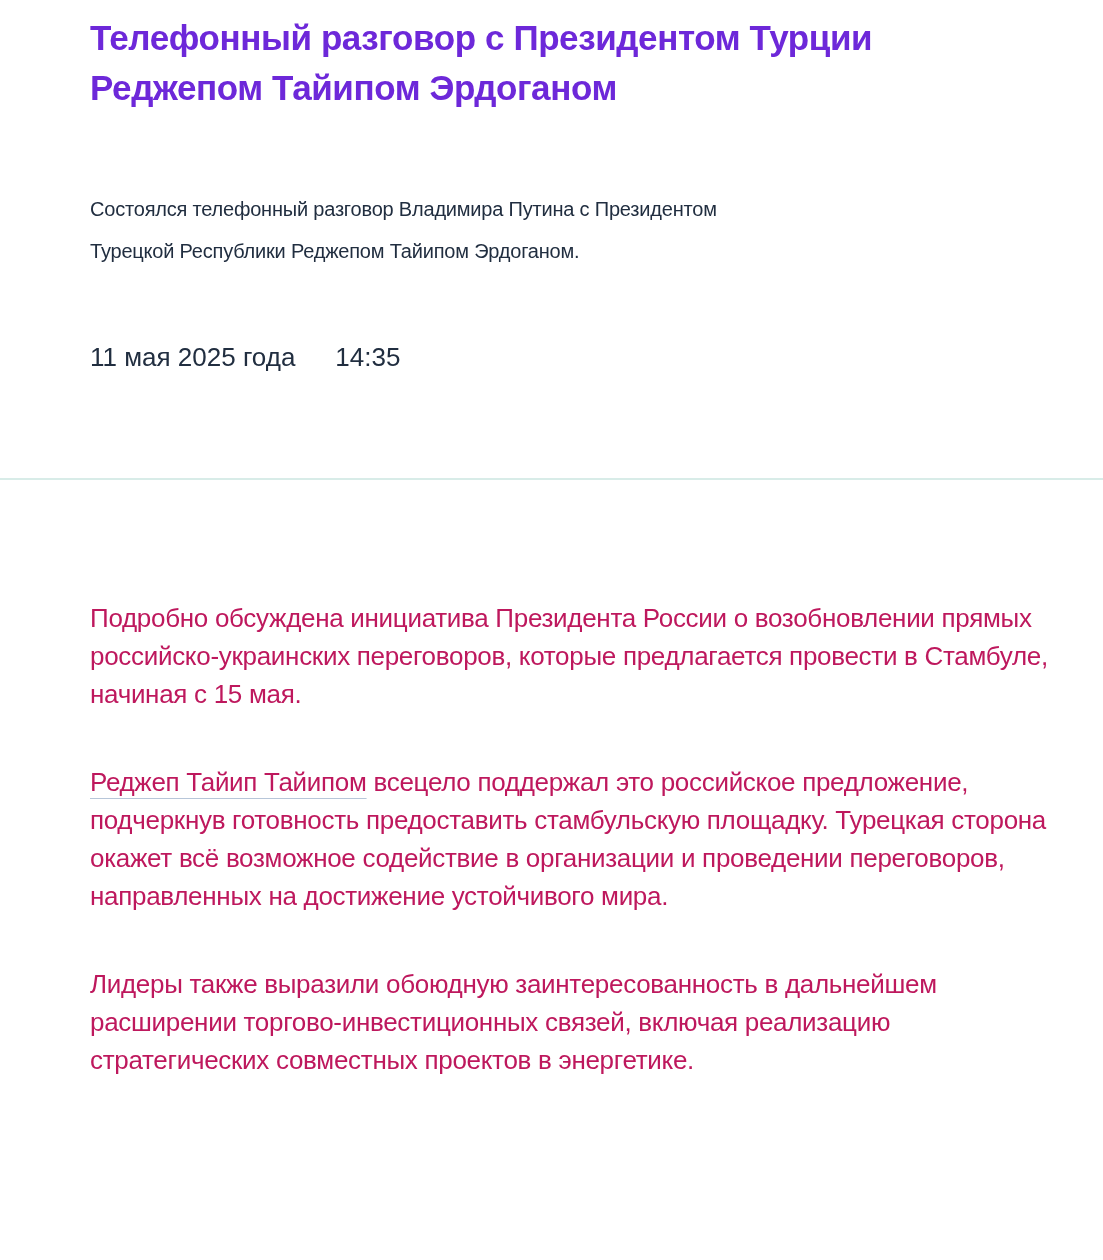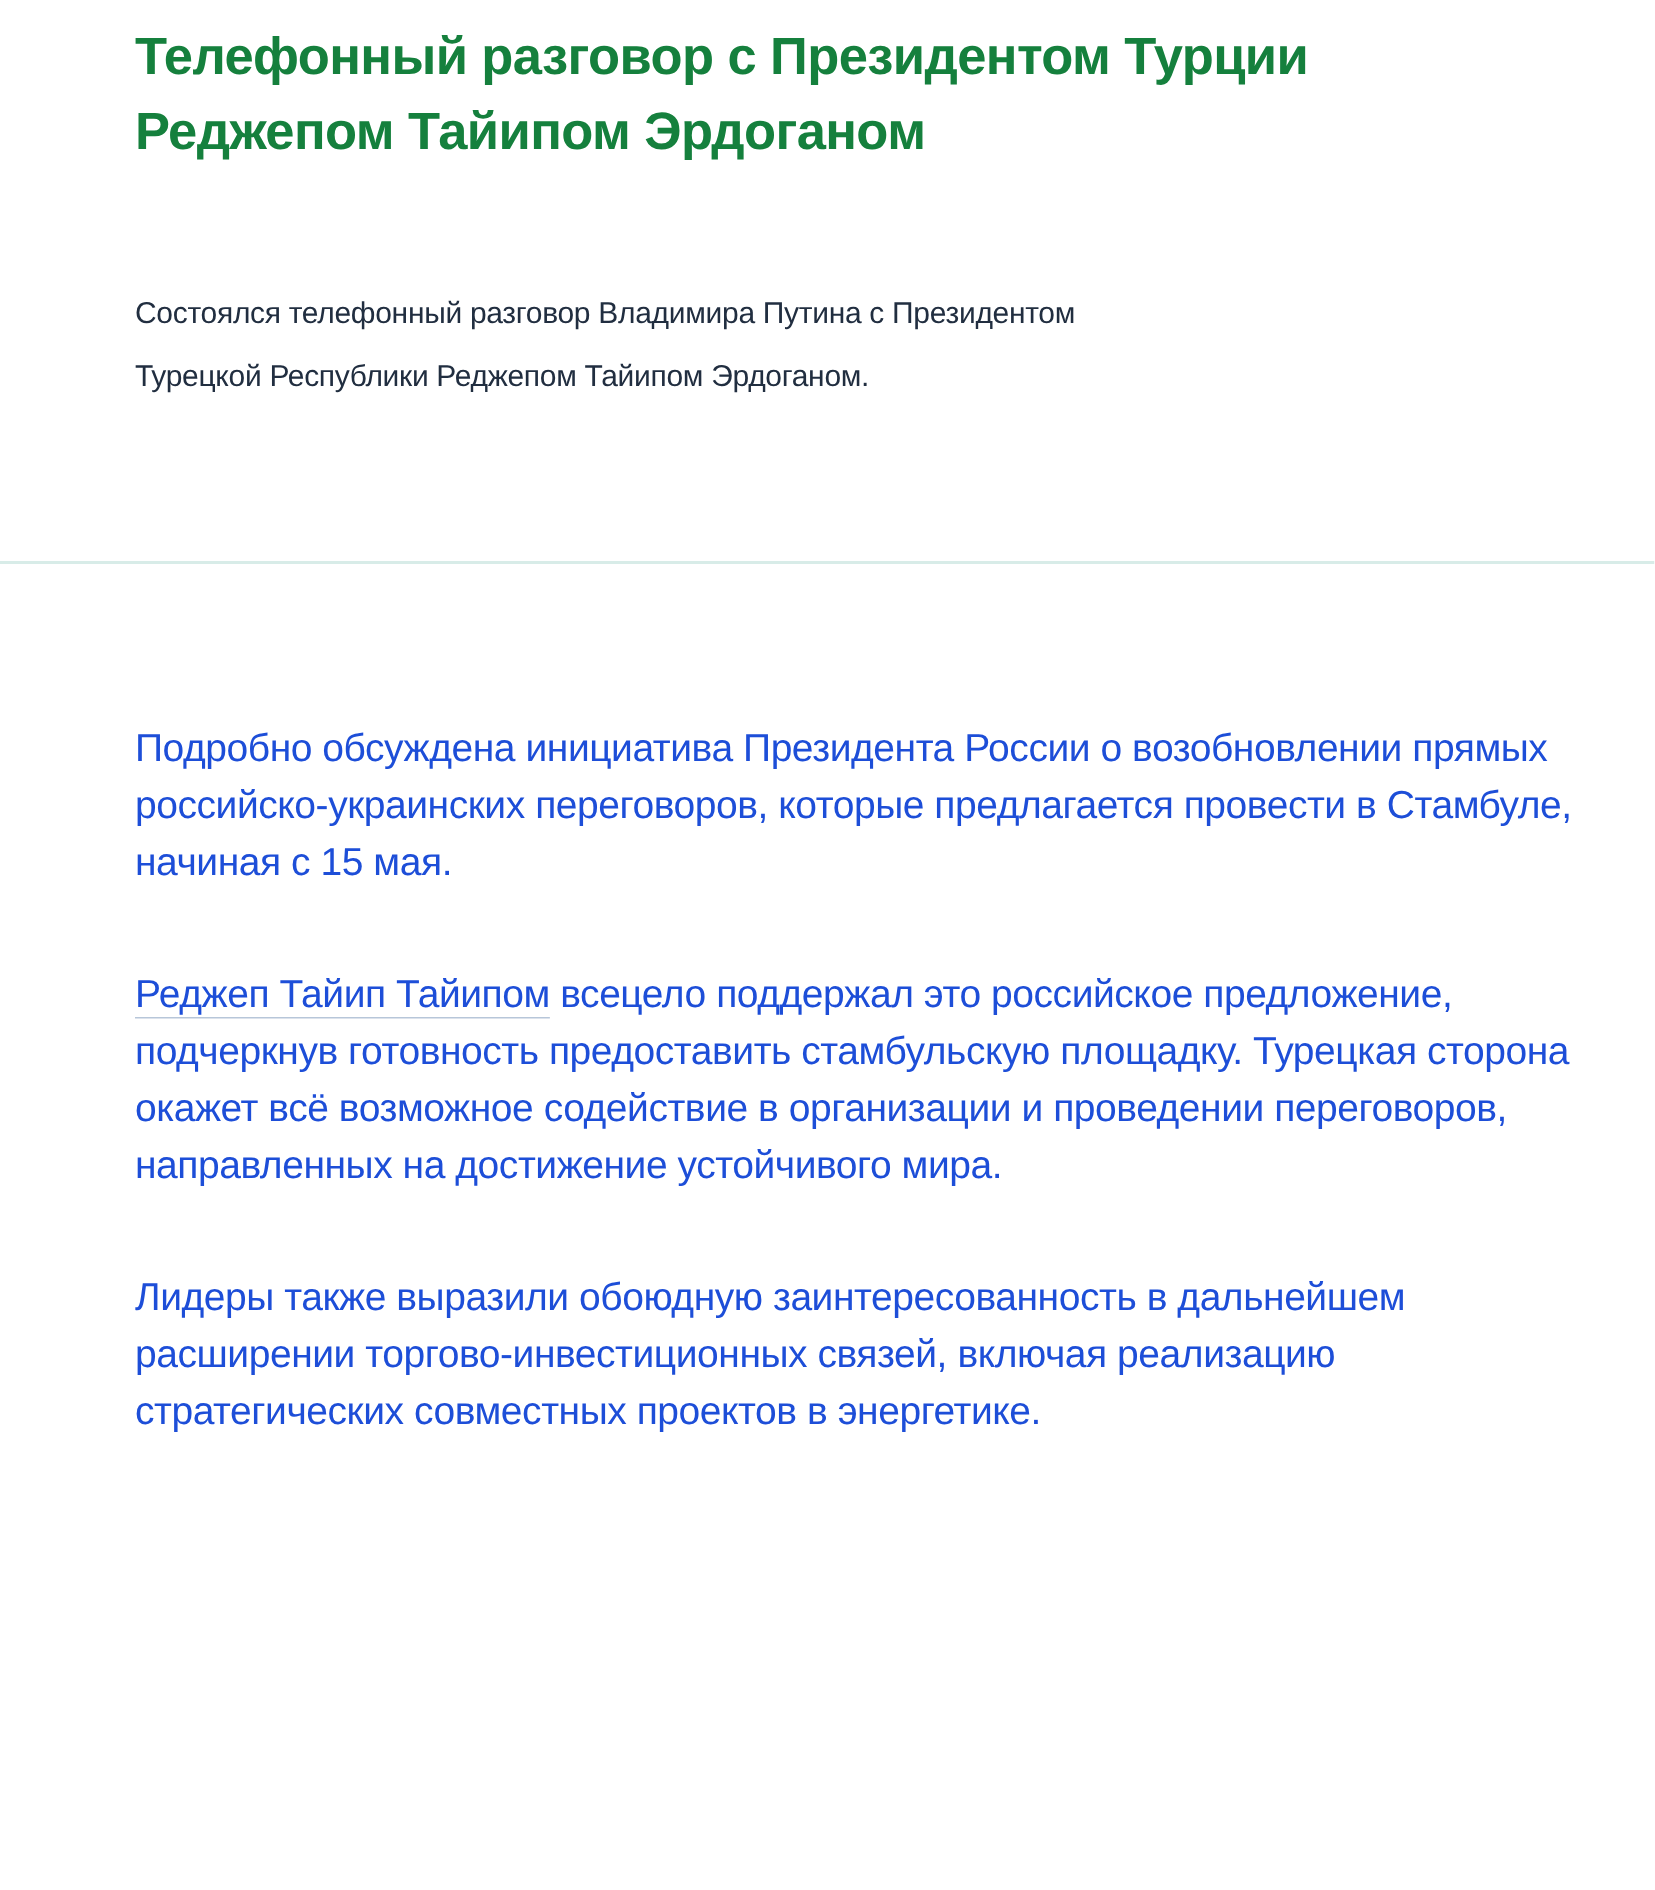--- a/index.html
+++ b/index.html
@@ -16,21 +16,21 @@
   }
   .article-header {
     padding: 13px 0 0 90px;
   }
   .page-title {
     margin: 0;
     font-size: 35px;
     line-height: 50px;
     font-weight: 700;
     letter-spacing: -0.4px;
-    color: #15803d;
+    color: #6d28d9;
     white-space: pre-line;
   }
   .article-lead {
     margin: 75px 0 0 0;
     font-size: 20px;
     line-height: 42px;
     letter-spacing: -0.2px;
     color: #212e40;
     white-space: pre-line;
   }
@@ -47,25 +47,25 @@
     border: none;
     margin: 102px 0 0 0;
     width: 1103px;
     height: 2px;
     background: #d8ece8;
   }
   .article-body {
     padding: 103px 0 30px 90px;
   }
   .article-body p {
-    margin: 0 0 50px 0;
+    margin: 16px 0 50px 0;
     font-size: 26px;
     line-height: 38px;
     letter-spacing: -0.3px;
-    color: #1d4ed8;
+    color: #be185d;
     white-space: pre-line;
   }
   .person-link {
     color: inherit;
     text-decoration: underline;
     text-decoration-color: #b7c6d9;
     text-decoration-thickness: 1px;
     text-underline-offset: 7px;
   }
 </style>
@@ -74,20 +74,23 @@
 
 <article class="article">
 
   <header class="article-header">
     <h1 class="page-title">Телефонный разговор с Президентом Турции
 Реджепом Тайипом Эрдоганом</h1>
 
     <div class="article-lead">Состоялся телефонный разговор Владимира Путина с Президентом
 Турецкой Республики Реджепом Тайипом Эрдоганом.</div>
 
+    <div class="dateline">
+      <span class="date">11 мая 2025 года</span><span class="time">14:35</span>
+    </div>
   </header>
 
   <hr class="content-divider">
 
   <section class="article-body">
 
     <p>Подробно обсуждена инициатива Президента России о возобновлении прямых
 российско-украинских переговоров, которые предлагается провести в Стамбуле,
 начиная с 15 мая.</p>
 

